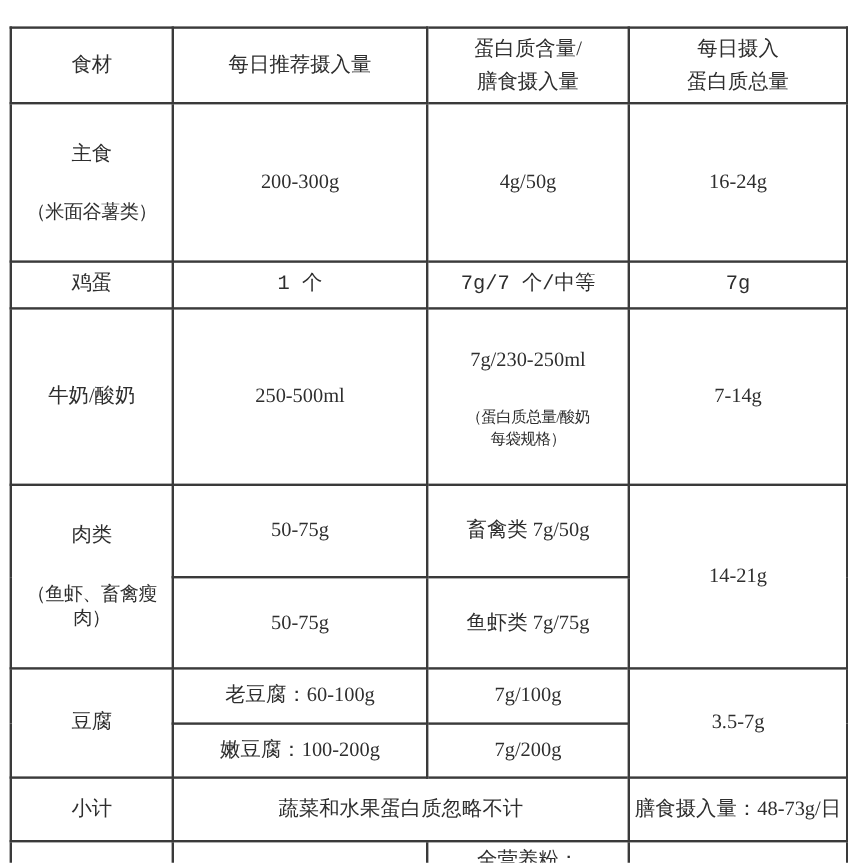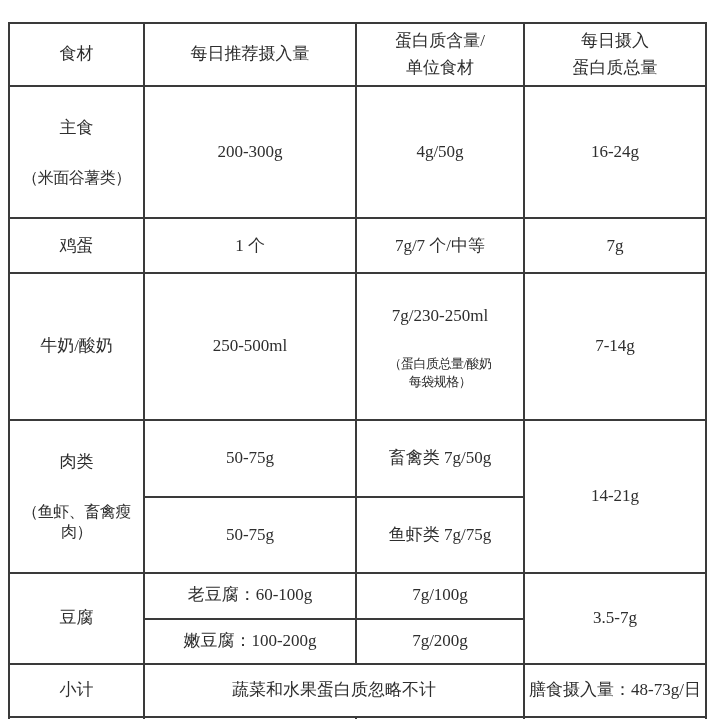--- a/index.html
+++ b/index.html
@@ -38,21 +38,21 @@
     line-height:1.55;
     overflow:hidden;
   }
   .note{
     font-size:16px;
     line-height:1.3;
     letter-spacing:-0.5px;
   }
   .r-header{height:63px;}
   .r-staple{height:66px;}
-  .r-egg{height:55px;}
+  .r-egg{height:39px;font-family:Liberation Mono, monospace;}
   .r-milk{height:85px;}
   .r-meat1{height:46px;}
   .r-meat2{height:45px;}
   .r-tofu1{height:46px;}
   .r-tofu2{height:45px;border-radius:19px;}
   .r-subtotal{height:53px;margin-left:36px;}
   .r-medical{height:151px;}
   td.small{font-size:14px;padding:2px 2px;}
   td.left{text-align:left;padding-left:10px;padding-right:8px;}
   td.med-protein{font-size:15px;line-height:1.6;padding:4px 2px;}
@@ -69,21 +69,21 @@
       <col style="width:212px">
       <col style="width:168px">
       <col style="width:182px">
     </colgroup>
 
     <tbody>
         <tr class="r-header">
       <th>食材</th>
       <th>每日推荐摄入量</th>
       <th>蛋白质含量/
-单位食材</th>
+膳食摄入量</th>
       <th>每日摄入
 蛋白质总量</th>
     </tr>
 
     <tr class="r-staple">
       <td>
         <div>主食</div>
         <div class="note">（米面谷薯类）</div>
       </td>
       <td>200-300g</td>

